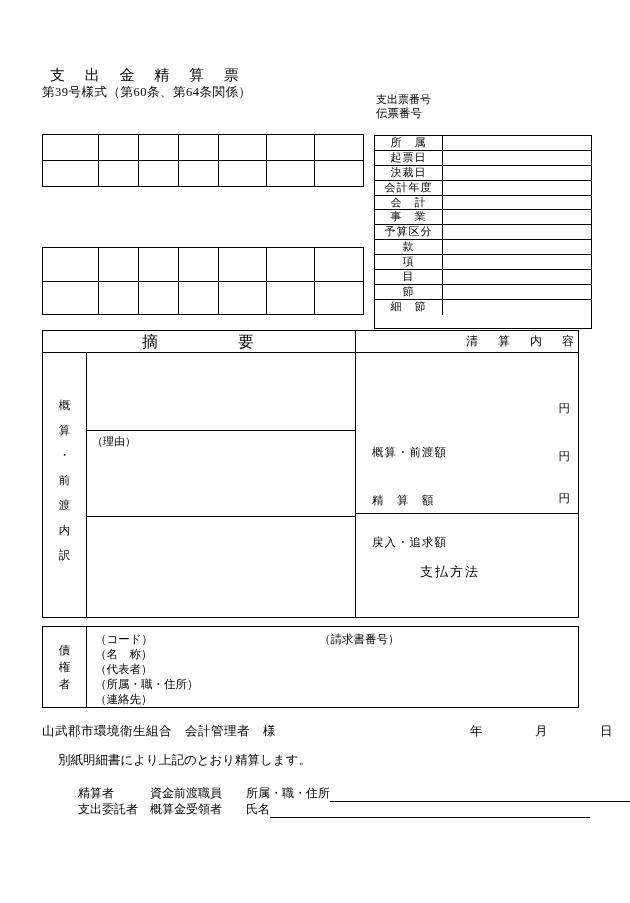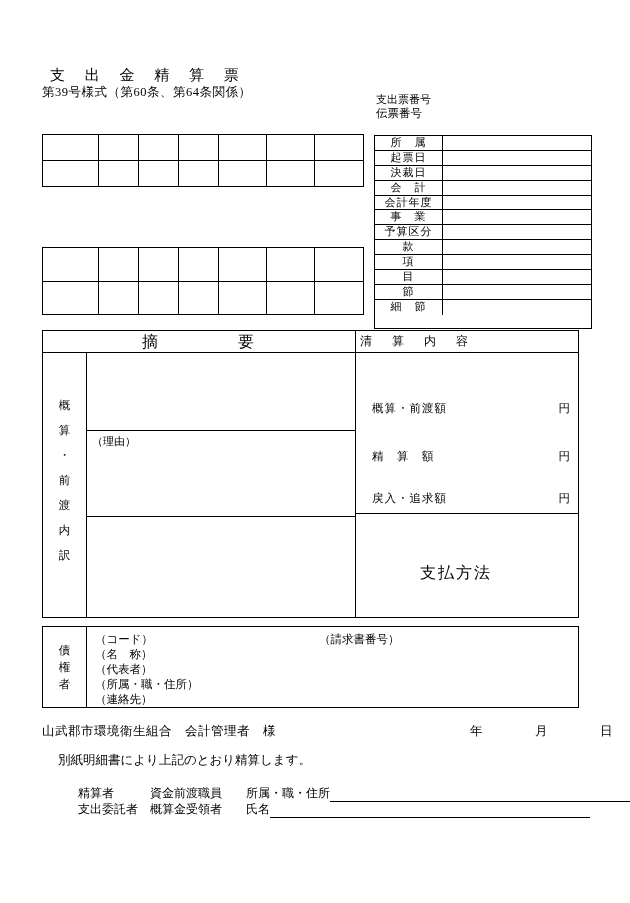--- a/index.html
+++ b/index.html
@@ -133,21 +133,21 @@
     border-right: 1.6px solid #000;
     box-sizing: border-box;
     text-align: center;
     font-size: 16px;
     line-height: 21px;
     letter-spacing: 8px;
     padding-left: 6px;
   }
   .mb-header .h-right {
     flex: 1;
-    text-align: left;
+    text-align: right;
     font-size: 12px;
     line-height: 21px;
     letter-spacing: 4px;
     padding-left: 4px;
   }
   .mb-body {
     display: flex;
     height: 264px;
   }
   .mb-vlabel {
@@ -192,31 +192,32 @@
     position: absolute;
     left: 0;
     width: 100%;
     font-size: 11.5px;
   }
   .amt-label {
     position: absolute;
     left: 16px;
     white-space: nowrap;
     letter-spacing: 1px;
+    margin-top: 44px;
   }
   .amt-unit {
     position: absolute;
     right: 8px;
     white-space: nowrap;
   }
   .pay-method {
     position: absolute;
     left: 64px;
     top: 210px;
-    font-size: 16px;
+    font-size: 13px;
     letter-spacing: 2px;
     white-space: nowrap;
     font-family: Liberation Serif, serif;
   }
 
   
   .cred-box {
     position: absolute;
     left: 42px;
     top: 626px;
@@ -321,25 +322,25 @@
     </div>
     <div class="acct-row">
       <div class="acct-label">起票日</div>
       <div class="acct-val"></div>
     </div>
     <div class="acct-row">
       <div class="acct-label">決裁日</div>
       <div class="acct-val"></div>
     </div>
     <div class="acct-row">
+      <div class="acct-label">会計年度</div>
+      <div class="acct-val"></div>
+    </div>
+    <div class="acct-row">
       <div class="acct-label">会　計</div>
-      <div class="acct-val"></div>
-    </div>
-    <div class="acct-row">
-      <div class="acct-label">会計年度</div>
       <div class="acct-val"></div>
     </div>
     <div class="acct-row">
       <div class="acct-label">事　業</div>
       <div class="acct-val"></div>
     </div>
     <div class="acct-row">
       <div class="acct-label">予算区分</div>
       <div class="acct-val"></div>
     </div>

